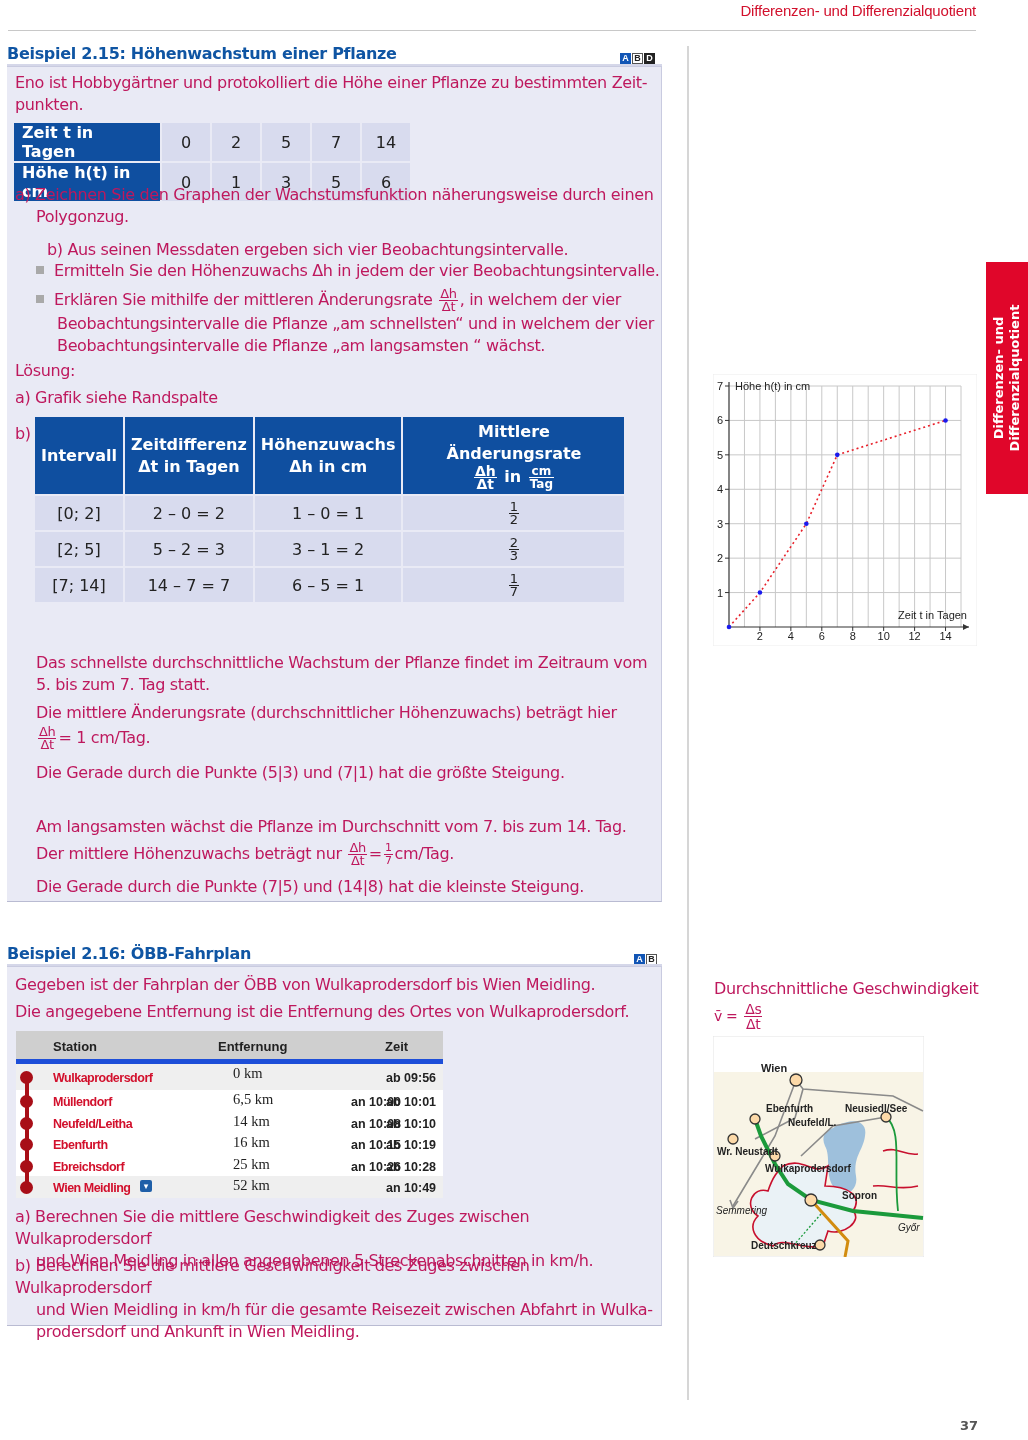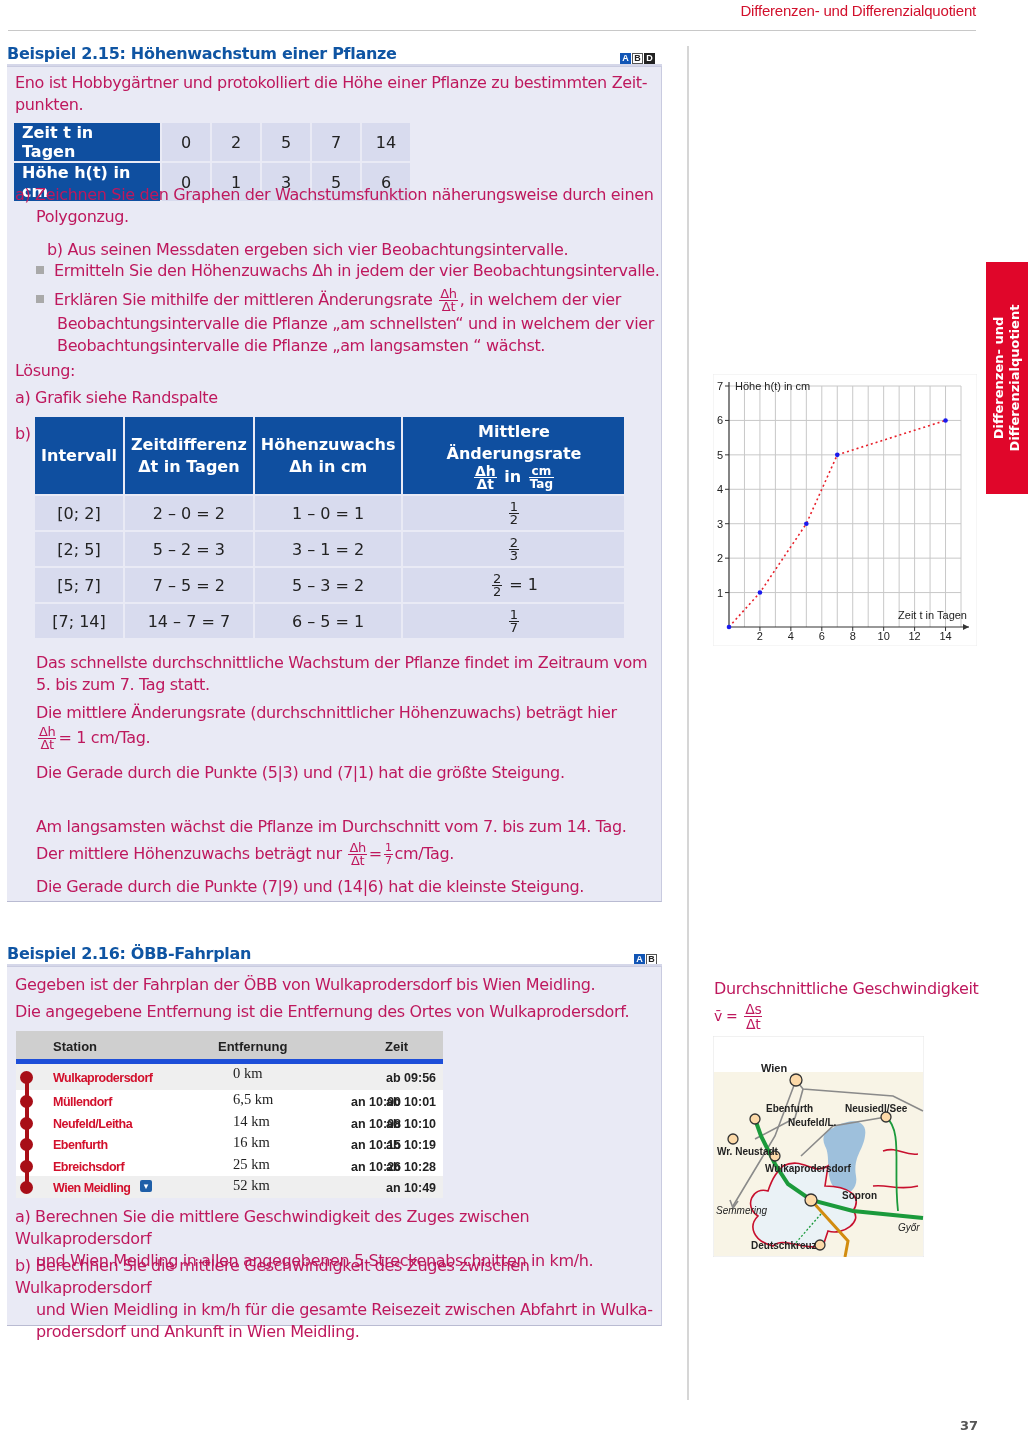--- a/index.html
+++ b/index.html
@@ -136,26 +136,20 @@
         <td>1 – 0 = 1</td>
         <td><span class="frac"><span class="n">1</span><span class="d">2</span></span> <span></span></td>
       </tr>
       <tr>
         <td>[2; 5]</td>
         <td>5 – 2 = 3</td>
         <td>3 – 1 = 2</td>
         <td><span class="frac"><span class="n">2</span><span class="d">3</span></span> <span></span></td>
       </tr>
       <tr>
-        <td>[5; 7]</td>
-        <td>7 – 5 = 2</td>
-        <td>5 – 3 = 2</td>
-        <td><span class="frac"><span class="n">2</span><span class="d">2</span></span> <span>= 1</span></td>
-      </tr>
-      <tr>
         <td>[7; 14]</td>
         <td>14 – 7 = 7</td>
         <td>6 – 5 = 1</td>
         <td><span class="frac"><span class="n">1</span><span class="d">7</span></span> <span></span></td>
       </tr>
     </tbody>
 </table>
 
 <div class="abs txt" style="left:36px;top:652px;width:630px;">
   <div>Das schnellste durchschnittliche Wachstum der Pflanze findet im Zeitraum vom</div>
@@ -164,21 +158,21 @@
 <div class="abs txt" style="left:36px;top:702px;">Die mittlere Änderungsrate (durchschnittlicher Höhenzuwachs) beträgt hier</div>
 <div class="abs txt" style="left:36px;top:726px;">
   <span class="frac"><span class="n">Δh</span><span class="d">Δt</span></span><span>= 1 cm/Tag.</span>
 </div>
 <div class="abs txt" style="left:36px;top:762px;">Die Gerade durch die Punkte (5|3) und (7|1) hat die größte Steigung.</div>
 <div class="abs txt" style="left:36px;top:816px;">Am langsamsten wächst die Pflanze im Durchschnitt  vom 7. bis zum 14. Tag.</div>
 <div class="abs txt" style="left:36px;top:842px;">
   <span>Der mittlere Höhenzuwachs beträgt nur</span>
   <span class="frac"><span class="n">Δh</span><span class="d">Δt</span></span><span>=</span><span class="frac" style="font-size:11px;"><span class="n">1</span><span class="d">7</span></span><span>cm/Tag.</span>
 </div>
-<div class="abs txt" style="left:36px;top:876px;">Die Gerade durch die Punkte (7|9) und (14|6) hat die kleinste Steigung.</div>
+<div class="abs txt" style="left:36px;top:876px;">Die Gerade durch die Punkte (7|5) und (14|8) hat die kleinste Steigung.</div>
 
 <svg class="abs" id="chart" style="left:713px;top:374px;" width="264" height="272">
     <rect x="0" y="0" width="264" height="272" fill="#fff" stroke="#ececec"></rect>
     <line x1="31.46666666666667" y1="12" x2="31.46666666666667" y2="253" stroke="#c8c8c8" stroke-width="1"></line>
     <line x1="46.93333333333334" y1="12" x2="46.93333333333334" y2="253" stroke="#c8c8c8" stroke-width="1"></line>
     <line x1="62.400000000000006" y1="12" x2="62.400000000000006" y2="253" stroke="#c8c8c8" stroke-width="1"></line>
     <line x1="77.86666666666667" y1="12" x2="77.86666666666667" y2="253" stroke="#c8c8c8" stroke-width="1"></line>
     <line x1="93.33333333333333" y1="12" x2="93.33333333333333" y2="253" stroke="#c8c8c8" stroke-width="1"></line>
     <line x1="108.80000000000001" y1="12" x2="108.80000000000001" y2="253" stroke="#c8c8c8" stroke-width="1"></line>
     <line x1="124.26666666666667" y1="12" x2="124.26666666666667" y2="253" stroke="#c8c8c8" stroke-width="1"></line>

